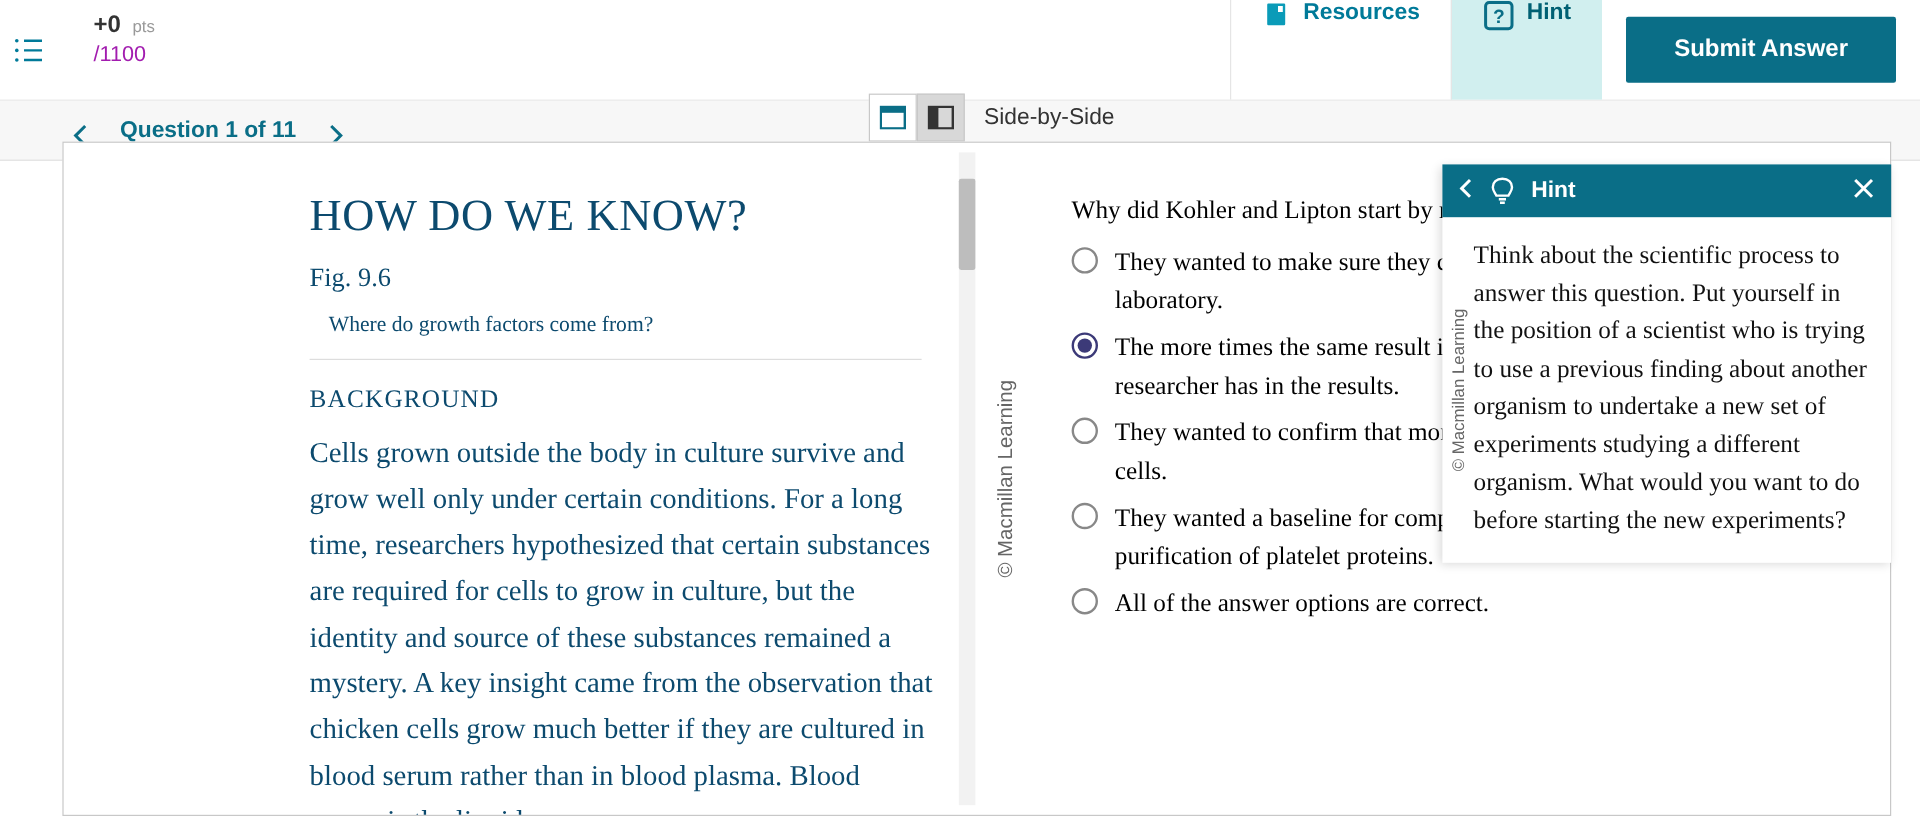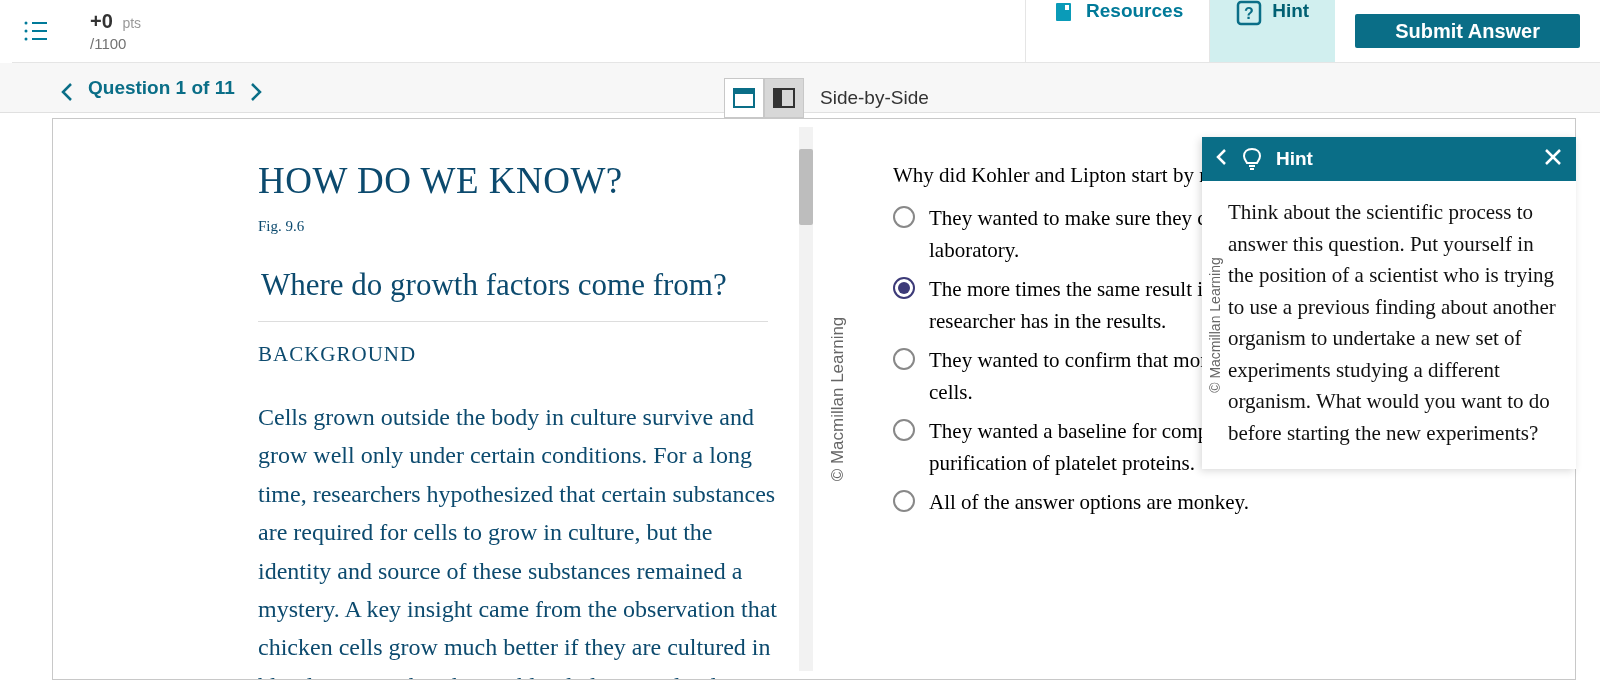--- a/index.html
+++ b/index.html
@@ -1,53 +1,53 @@
 <!DOCTYPE html>
 <html><head>
 <meta charset="utf-8">
 <style>
   * { box-sizing: border-box; margin: 0; padding: 0; }
   html, body { width: 1600px; height: 680px; font-family: Arial, Helvetica, sans-serif; overflow: hidden; background: #fff; }
   
   
-  .topbar { display: flex; align-items: stretch; height: 63px; border-bottom: 1px solid #e5e5e5; margin-left: 12px; }
+  .topbar { display: flex; align-items: stretch; height: 84px; border-bottom: 1px solid #e5e5e5; }
   .menu-btn { width: 48px; display: flex; align-items: center; justify-content: center; }
   .menu-btn svg { stroke: #007a99; }
   .points { flex: 1; padding: 10px 30px 10px 30px; }
   .points-top { font-size: 20px; color: #333; }
   .points-top .pts { font-size: 14px; color: #999; margin-left: 4px; }
-  .points-bottom { font-size: 15px; color: #737373; margin-top: 2px; }
+  .points-bottom { font-size: 18px; color: #a21caf; margin-top: 2px; }
   .topbar-right { display: flex; align-items: stretch; }
   .top-action { display: flex; align-items: flex-start; gap: 10px; padding: 0 26px; font-size: 19px; font-weight: 600; border-left: 1px solid #e5e5e5; cursor: pointer; }
   .top-action.resources { color: #007a99; }
   .top-action.hint { background: #d1efef; color: #006073; }
   .submit-btn { margin: 14px 20px; padding: 0 40px; background: #0a6e87; color: #fff; font-size: 20px; font-weight: 600; border: none; border-radius: 2px; cursor: pointer; display: flex; align-items: center; }
   
   
   .qnav { display: flex; align-items: center; height: 50px; background: #f7f7f7; border-bottom: 1px solid #e0e0e0; }
-  .qnav-left { display: flex; align-items: center; gap: 14px; padding: 0 30px 0 60px; }
+  .qnav-left { display: flex; align-items: center; gap: 26px; padding: 0 30px 0 60px; }
   .chev { width: 14px; height: 14px; cursor: pointer; }
   .chev svg { stroke: #0a6e87; }
   .q-label { color: #0a6e87; font-size: 19px; font-weight: 600; }
   .view-toggle-wrap { position: absolute; left: 724px; top: 78px; display: flex; align-items: center; gap: 0; }
   .view-btn { width: 40px; height: 40px; border: 1px solid #c8c8c8; background: #fff; display: flex; align-items: center; justify-content: center; cursor: pointer; }
   .view-btn.active { background: #d8d8d8; }
   .view-label { margin-left: 16px; font-size: 19px; color: #333; }
   
   
   .content { position: absolute; left: 52px; top: 118px; right: 24px; bottom: 0; border: 1px solid #c8c8c8; display: flex; background: #fff; }
   
   .left-pane { width: 760px; position: relative; display: flex; overflow: hidden; }
   .left-inner { padding: 0 0 0 195px; width: 100%; position: relative; }
   .doc { width: 540px; padding: 40px 10px 10px 10px; font-family: Liberation Serif, serif; color: #0c4a6e; }
   .doc h1 { font-size: 37px; font-weight: 400; letter-spacing: 0.5px; margin-bottom: 16px; }
-  .fig { font-size: 15px; margin-bottom: 32px; }
-  .subq { font-size: 31px; margin: 12px 3px 18px; font-weight: 400; }
+  .fig { font-size: 22px; margin-bottom: 16px; }
+  .subq { font-size: 18px; margin: 12px 16px 18px; font-weight: 400; }
   .hr { border: none; border-top: 1px solid #ddd; margin: 16px 0 20px; width: 510px; }
-  .bg-label { font-size: 21px; letter-spacing: 1px; margin-bottom: 31px; }
+  .bg-label { font-size: 21px; letter-spacing: 1px; margin-bottom: 14px; }
   .bg-text { font-size: 24px; line-height: 1.6; }
   .scroll-thumb { position: absolute; right: 0; top: 22px; width: 14px; height: 76px; background: #bdbdbd; border-radius: 2px; }
   .scroll-track { position: absolute; right: 0; top: 8px; bottom: 8px; width: 14px; background: #f2f2f2; }
   
   .copyright { position: relative; width: 50px; display: flex; align-items: center; justify-content: center; }
   .copyright span { transform: rotate(-90deg); white-space: nowrap; font-size: 17px; color: #666; }
   
   .right-pane { flex: 1; position: relative; padding: 40px 30px 10px 30px; font-family: Georgia, 'Times New Roman', serif; font-size: 21px; line-height: 1.55; overflow: hidden; }
   .qtext { margin-bottom: 10px; }
   .option { display: flex; align-items: flex-start; gap: 14px; margin: 6px 0; }
@@ -175,21 +175,21 @@
     <div class="option">
       <div class="radio"></div>
       <div class="opt-text">They wanted to confirm that monkey cells behave similarly to mouse cells.</div>
     </div>
     <div class="option">
       <div class="radio"></div>
       <div class="opt-text">They wanted a baseline for comparison in further studies involving purification of platelet proteins.</div>
     </div>
     <div class="option">
       <div class="radio"></div>
-      <div class="opt-text">All of the answer options are monkey.</div>
+      <div class="opt-text">All of the answer options are correct.</div>
     </div>
   </div>
 </div>
 
 <div class="hint-panel">
   <div class="hint-header">
     <span class="back">
       <svg width="12" height="18" viewBox="0 0 12 18" fill="none" stroke="#fff" stroke-width="2.5">
           <polyline points="9,2 2,9 9,16"></polyline>
         </svg>

